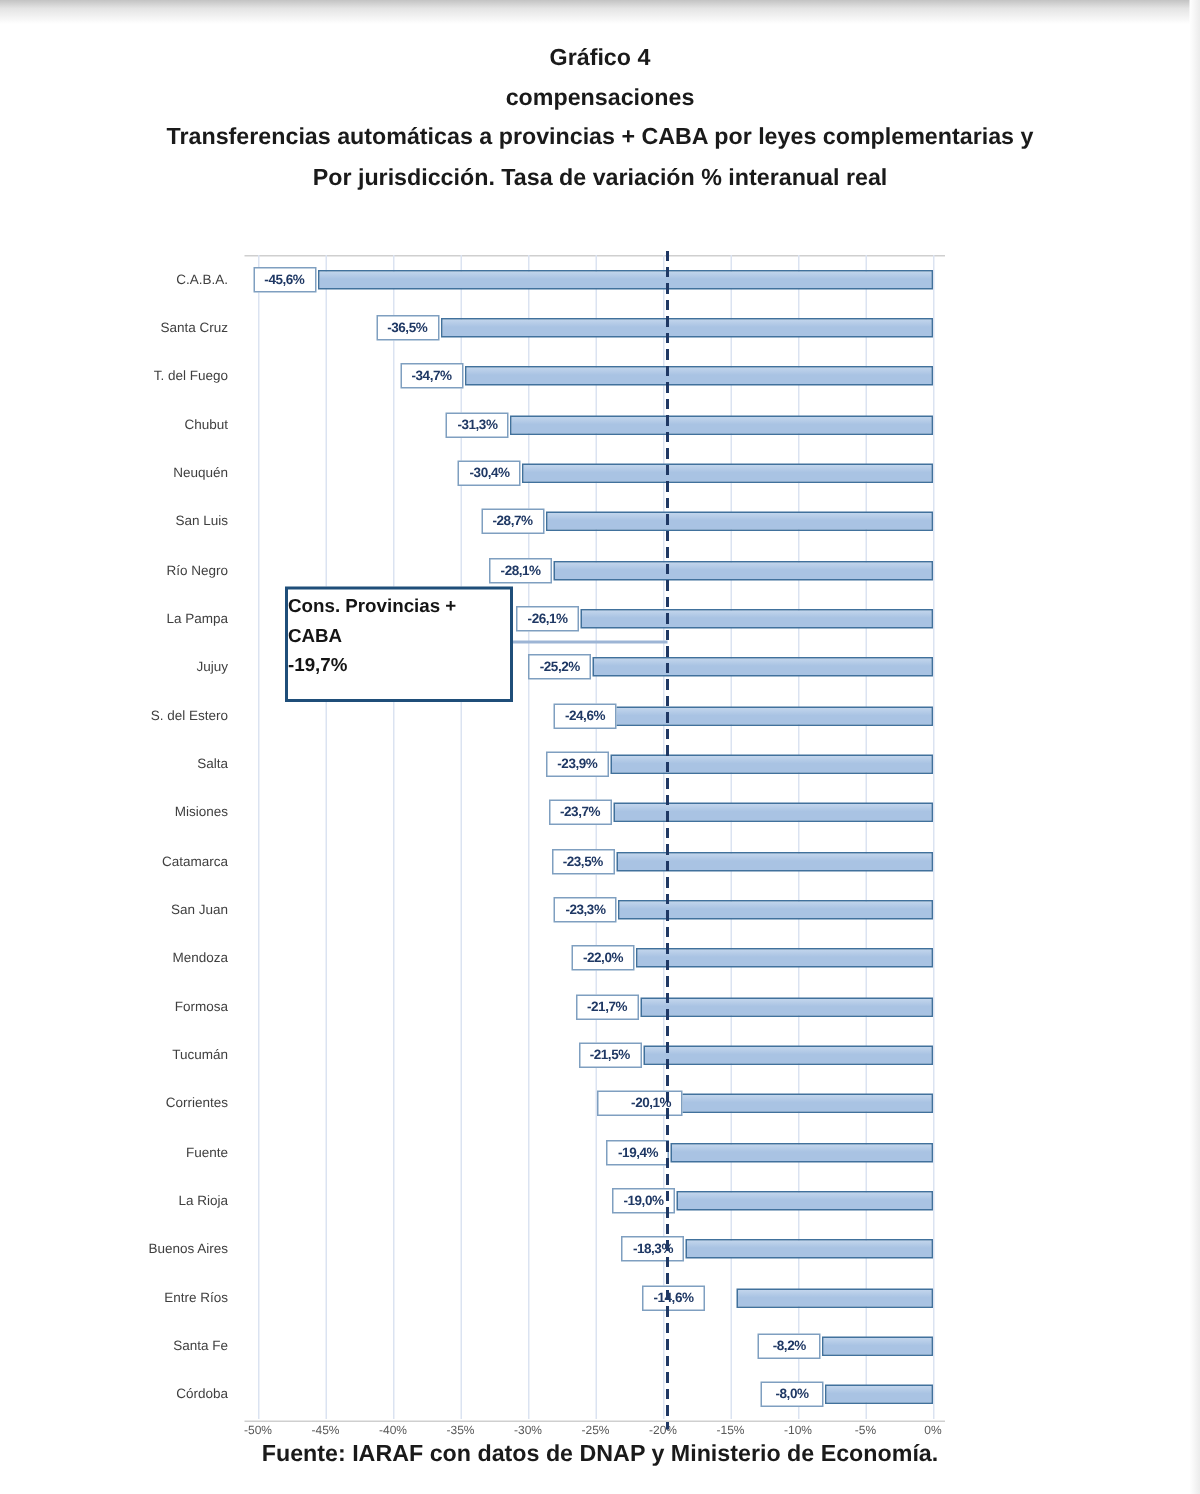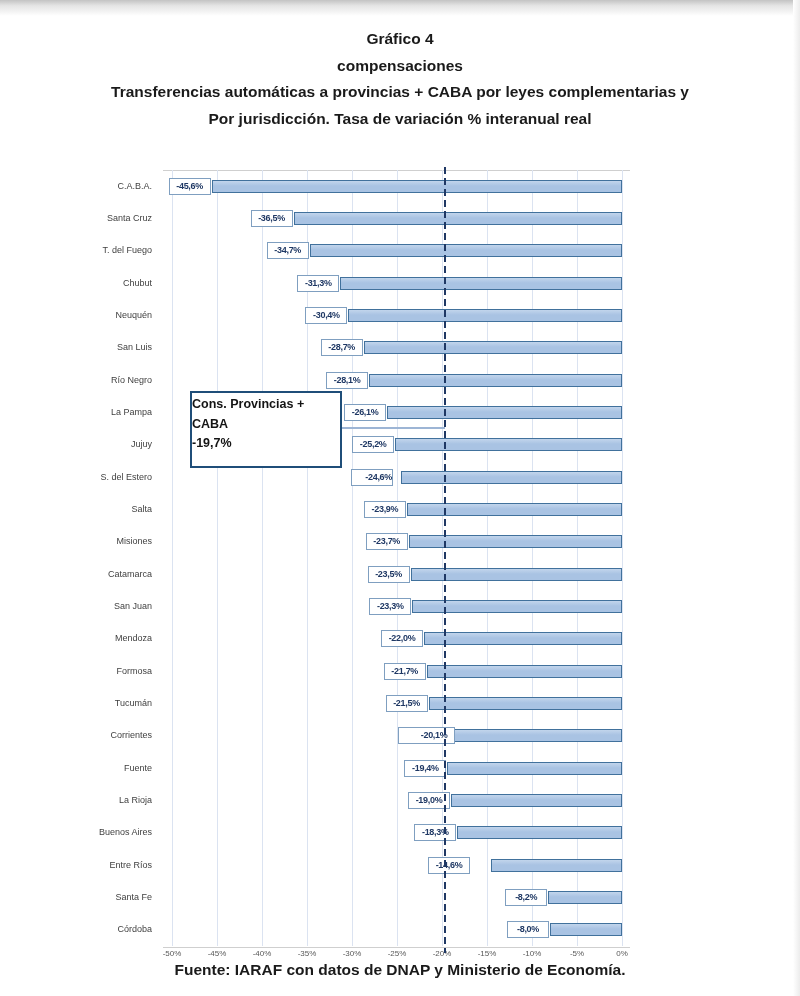--- a/index.html
+++ b/index.html
@@ -111,21 +111,21 @@
     <div class="bar" style="left: 369.1px; top: 373.667px; width: 252.9px; background: linear-gradient(rgb(194, 213, 236) 0%, rgb(169, 195, 227) 45%, rgb(169, 195, 227) 100%); border: 1px solid rgb(65, 113, 156);"></div>
     <div class="val-label" style="left: 326.1px; top: 371.667px; border: 1px solid rgb(127, 159, 192); color: rgb(31, 56, 100); z-index: 4;">-28,1%</div>
     <div class="cat-label" style="top: 407px;">La Pampa</div>
     <div class="bar" style="left: 387.1px; top: 406px; width: 234.9px; background: linear-gradient(rgb(194, 213, 236) 0%, rgb(169, 195, 227) 45%, rgb(169, 195, 227) 100%); border: 1px solid rgb(65, 113, 156);"></div>
     <div class="val-label" style="left: 344.1px; top: 404px; border: 1px solid rgb(127, 159, 192); color: rgb(31, 56, 100); z-index: 4;">-26,1%</div>
     <div class="cat-label" style="top: 439.333px;">Jujuy</div>
     <div class="bar" style="left: 395.2px; top: 438.333px; width: 226.8px; background: linear-gradient(rgb(194, 213, 236) 0%, rgb(169, 195, 227) 45%, rgb(169, 195, 227) 100%); border: 1px solid rgb(65, 113, 156);"></div>
     <div class="val-label" style="left: 352.2px; top: 436.333px; border: 1px solid rgb(127, 159, 192); color: rgb(31, 56, 100); z-index: 4;">-25,2%</div>
     <div class="cat-label" style="top: 471.667px;">S. del Estero</div>
     <div class="bar" style="left: 400.6px; top: 470.667px; width: 221.4px; background: linear-gradient(rgb(194, 213, 236) 0%, rgb(169, 195, 227) 45%, rgb(169, 195, 227) 100%); border: 1px solid rgb(65, 113, 156);"></div>
-    <div class="val-label" style="left: 351px; top: 468.667px; border: 1px solid rgb(127, 159, 192); color: rgb(31, 56, 100); z-index: 4; text-align: right;">-24,6%</div>
+    <div class="val-label" style="left: 369px; top: 468.667px; border: 1px solid rgb(127, 159, 192); color: rgb(31, 56, 100); z-index: 4;">-24,6%</div>
     <div class="cat-label" style="top: 504px;">Salta</div>
     <div class="bar" style="left: 406.9px; top: 503px; width: 215.1px; background: linear-gradient(rgb(194, 213, 236) 0%, rgb(169, 195, 227) 45%, rgb(169, 195, 227) 100%); border: 1px solid rgb(65, 113, 156);"></div>
     <div class="val-label" style="left: 363.9px; top: 501px; border: 1px solid rgb(127, 159, 192); color: rgb(31, 56, 100); z-index: 4;">-23,9%</div>
     <div class="cat-label" style="top: 536.333px;">Misiones</div>
     <div class="bar" style="left: 408.7px; top: 535.333px; width: 213.3px; background: linear-gradient(rgb(194, 213, 236) 0%, rgb(169, 195, 227) 45%, rgb(169, 195, 227) 100%); border: 1px solid rgb(65, 113, 156);"></div>
     <div class="val-label" style="left: 365.7px; top: 533.333px; border: 1px solid rgb(127, 159, 192); color: rgb(31, 56, 100); z-index: 4;">-23,7%</div>
     <div class="cat-label" style="top: 568.667px;">Catamarca</div>
     <div class="bar" style="left: 410.5px; top: 567.667px; width: 211.5px; background: linear-gradient(rgb(194, 213, 236) 0%, rgb(169, 195, 227) 45%, rgb(169, 195, 227) 100%); border: 1px solid rgb(65, 113, 156);"></div>
     <div class="val-label" style="left: 367.5px; top: 565.667px; border: 1px solid rgb(127, 159, 192); color: rgb(31, 56, 100); z-index: 4;">-23,5%</div>
     <div class="cat-label" style="top: 601px;">San Juan</div>

